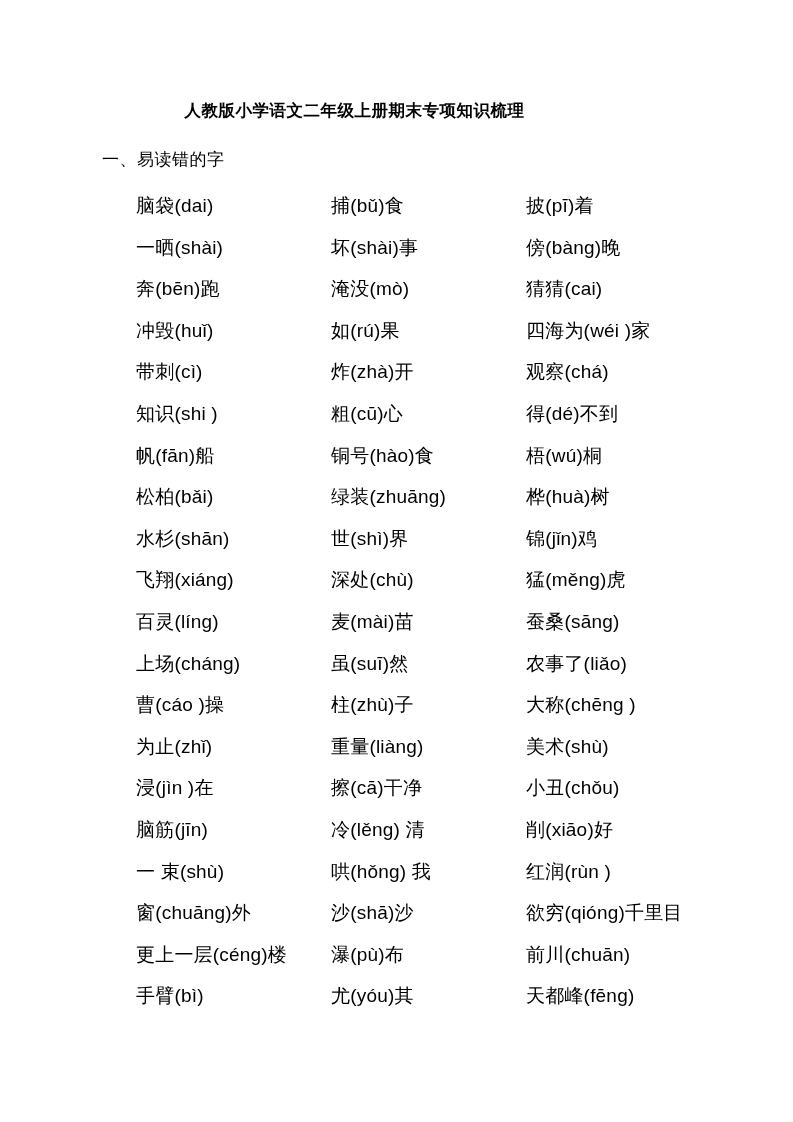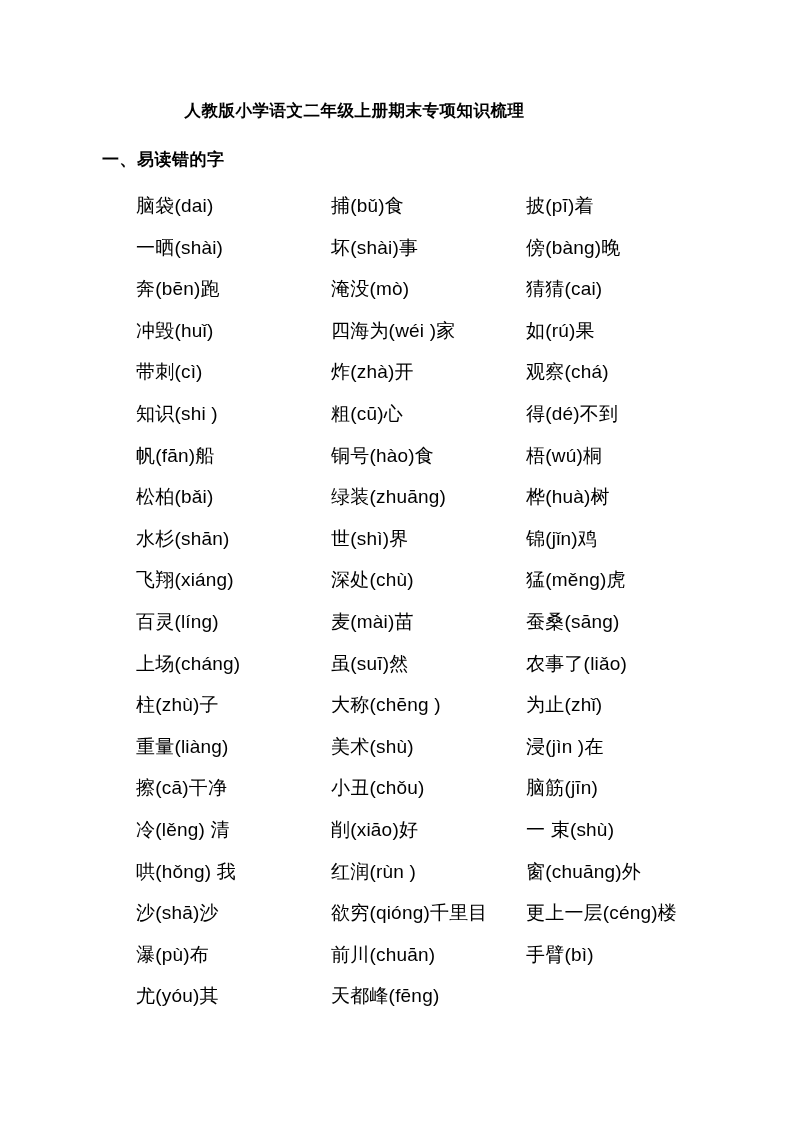--- a/index.html
+++ b/index.html
@@ -27,21 +27,21 @@
     font-size: 16.5px;
     font-weight: bold;
     text-align: center;
     letter-spacing: 0.5px;
     margin: 0 0 26px 0;
     padding-left: 10px;
   }
   .section-heading {
     font-family: "Liberation Sans", sans-serif;
     font-size: 17px;
-    font-weight: bold;
+    font-weight: normal;
     margin: 0 0 14px -8px;
     letter-spacing: 0.5px;
   }
   .word-grid {
     display: grid;
     grid-template-columns: 195px 195px 230px;
     row-gap: 0px;
     column-gap: 0px;
     margin-left: 26px;
   }
@@ -69,22 +69,22 @@
 
     <div class="word-cell">一晒(shài)</div>
     <div class="word-cell">坏(shài)事</div>
     <div class="word-cell">傍(bàng)晚</div>
 
     <div class="word-cell">奔(bēn)跑</div>
     <div class="word-cell">淹没(mò)</div>
     <div class="word-cell">猜猜(cai)</div>
 
     <div class="word-cell">冲毁(huǐ)</div>
+    <div class="word-cell">如(rú)果</div>
     <div class="word-cell">四海为(wéi )家</div>
-    <div class="word-cell">如(rú)果</div>
 
     <div class="word-cell">带刺(cì)</div>
     <div class="word-cell">炸(zhà)开</div>
     <div class="word-cell">观察(chá)</div>
 
     <div class="word-cell">知识(shi )</div>
     <div class="word-cell">粗(cū)心</div>
     <div class="word-cell">得(dé)不到</div>
 
     <div class="word-cell">帆(fān)船</div>
@@ -104,20 +104,21 @@
     <div class="word-cell">猛(měng)虎</div>
 
     <div class="word-cell">百灵(líng)</div>
     <div class="word-cell">麦(mài)苗</div>
     <div class="word-cell">蚕桑(sāng)</div>
 
     <div class="word-cell">上场(cháng)</div>
     <div class="word-cell">虽(suī)然</div>
     <div class="word-cell">农事了(liǎo)</div>
 
+    <div class="word-cell">曹(cáo )操</div>
     <div class="word-cell">柱(zhù)子</div>
     <div class="word-cell">大称(chēng )</div>
 
     <div class="word-cell">为止(zhǐ)</div>
     <div class="word-cell">重量(liàng)</div>
     <div class="word-cell">美术(shù)</div>
 
     <div class="word-cell">浸(jìn )在</div>
     <div class="word-cell">擦(cā)干净</div>
     <div class="word-cell">小丑(chǒu)</div>

